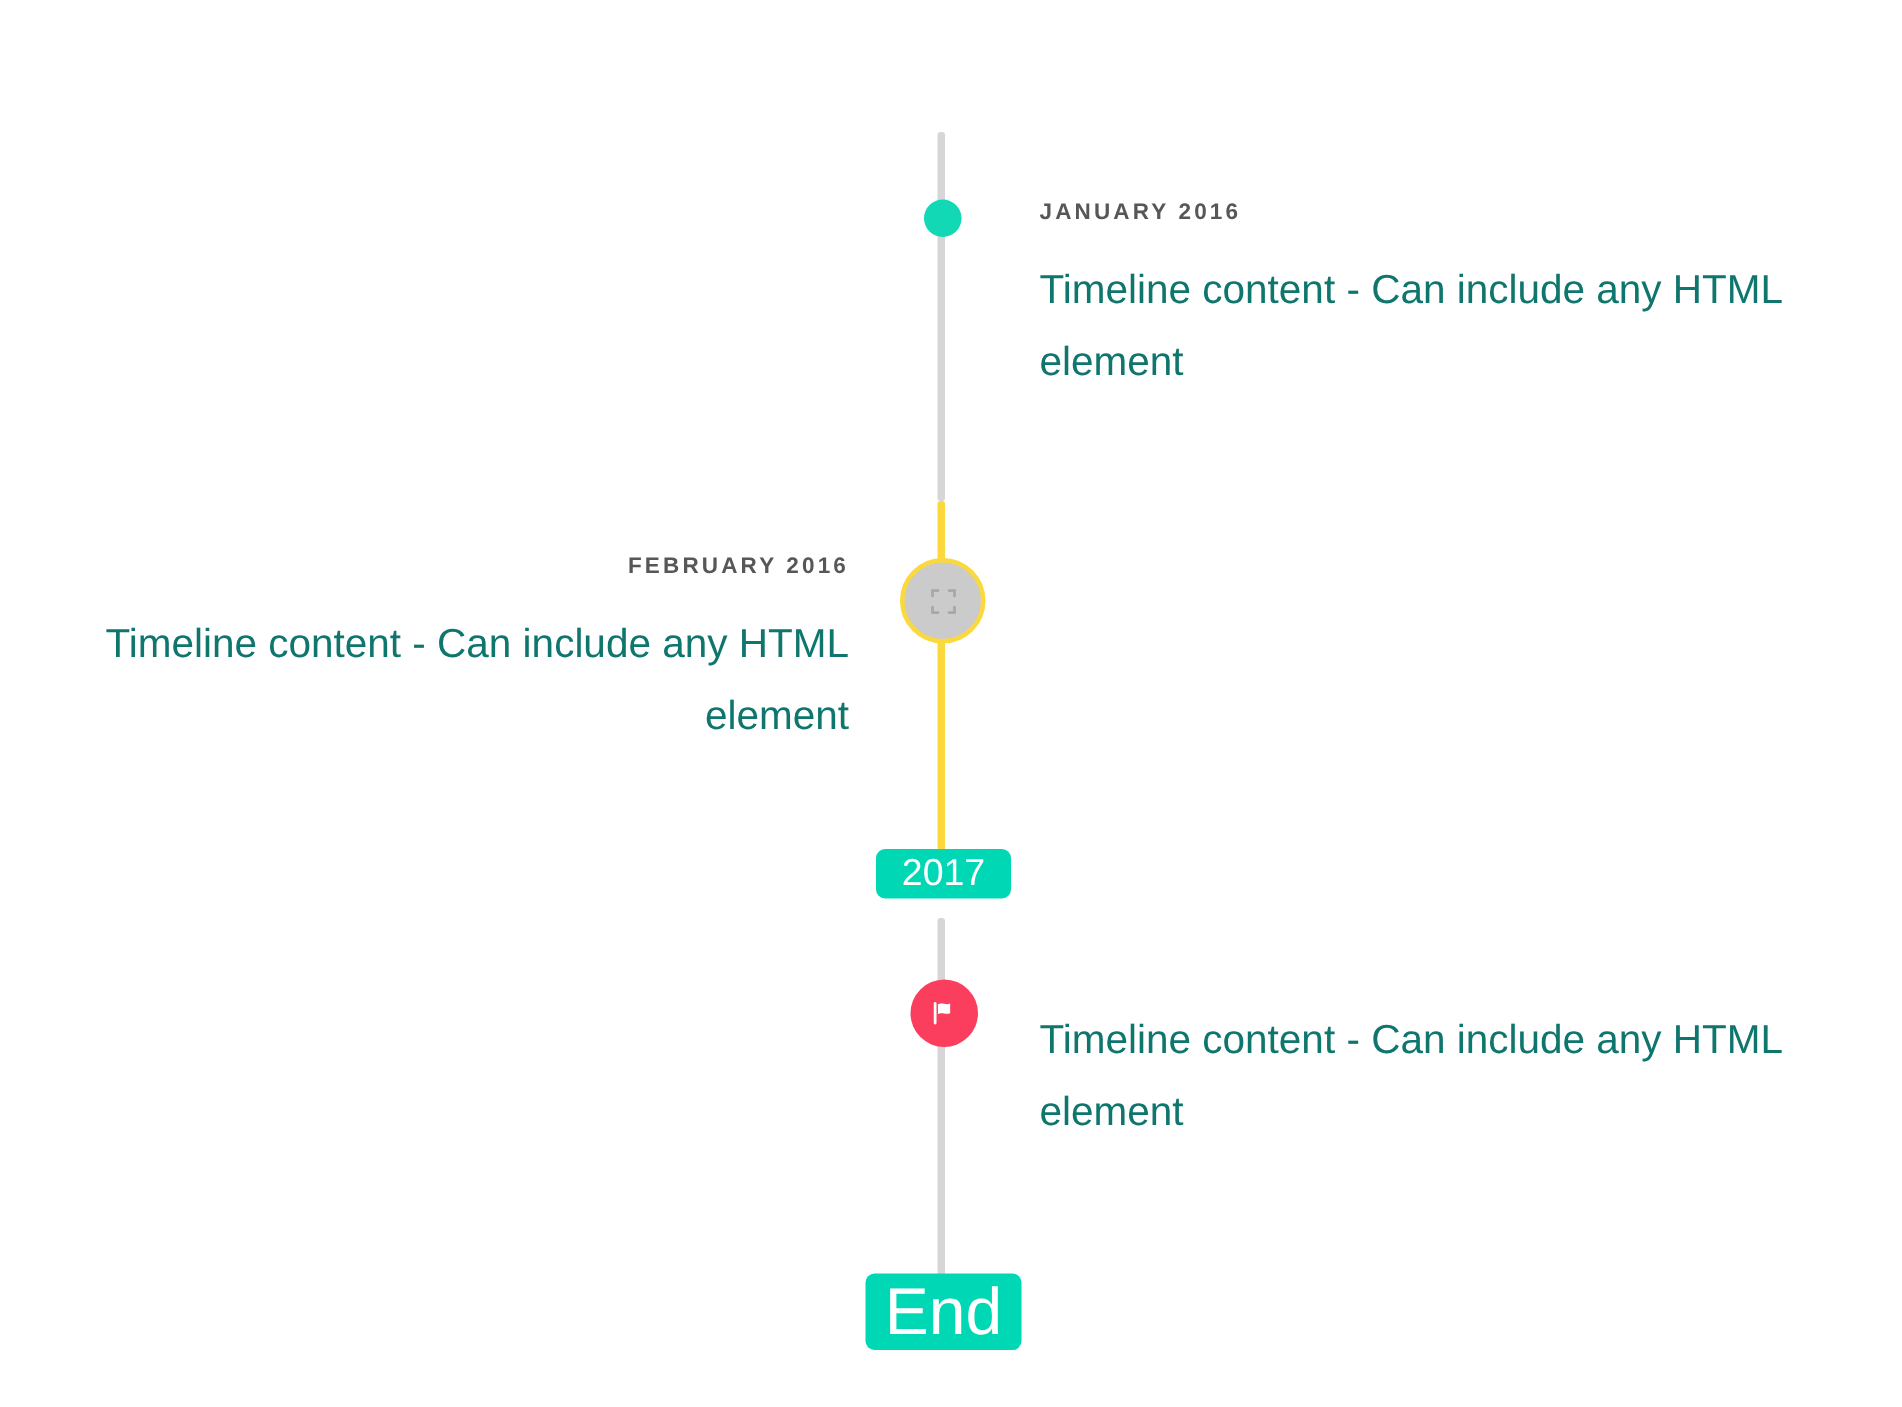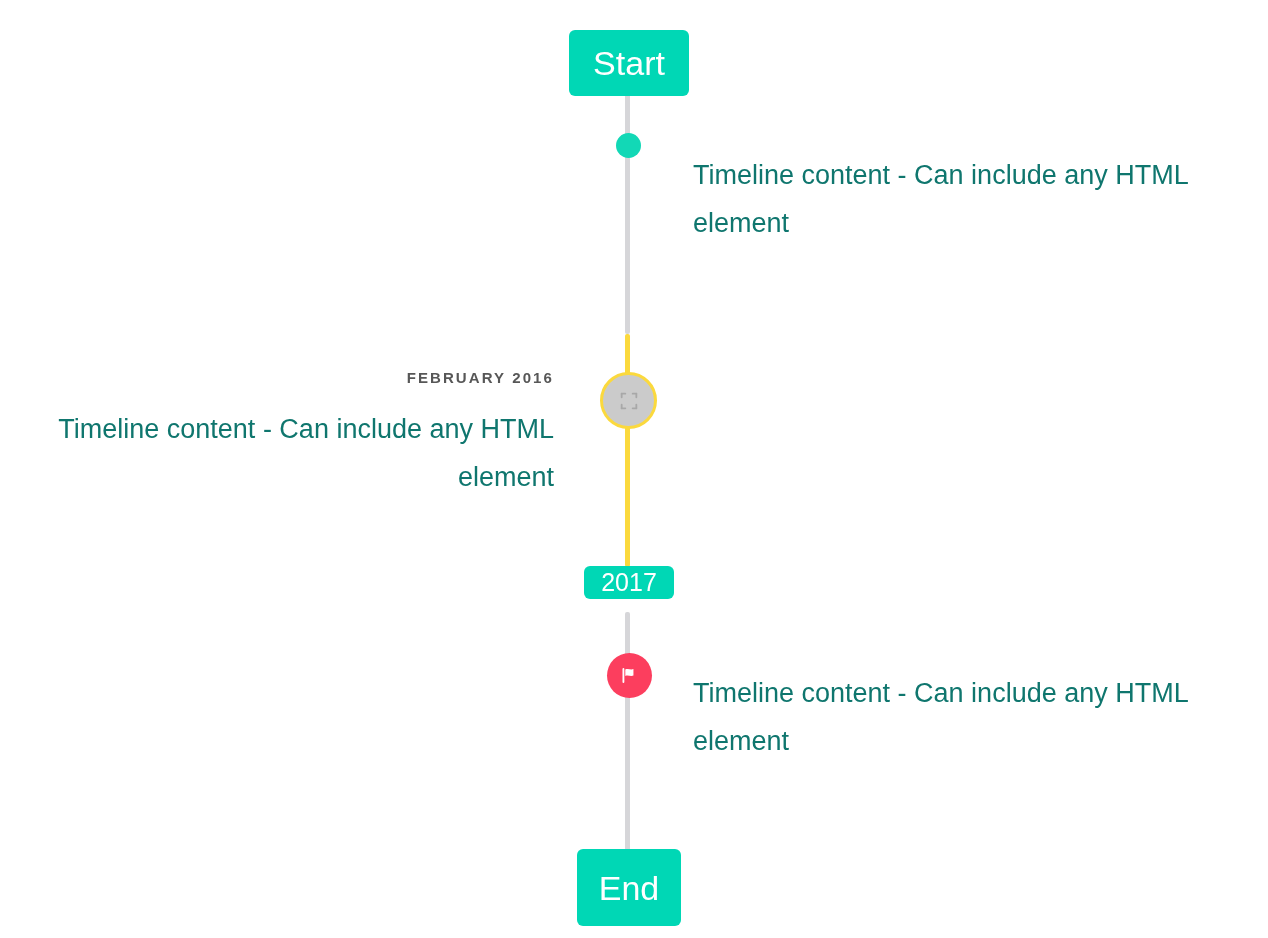--- a/index.html
+++ b/index.html
@@ -49,22 +49,22 @@
     width: 120px; height: 66px;
     font-size: 34px;
   }
   .badge-year {
     left: 584px; top: 566px;
     width: 90px; height: 33px;
     font-size: 25px;
   }
   .badge-end {
     left: 577px; top: 849px;
-    width: 104px; height: 77px;
-    font-size: 34px;
+    width: 104px; height: 51px;
+    font-size: 44px;
   }
 
   
   .marker {
     position: absolute;
     border-radius: 50%;
     z-index: 6;
     display: flex;
     align-items: center;
     justify-content: center;
@@ -90,21 +90,21 @@
   .broken-img-glyph {
     width: 22px; height: 22px;
     opacity: 0.55;
   }
   .broken-img-glyph svg { display: block; }
 
   
   .entry { position: absolute; }
 
   .entry-right { left: 693px; width: 540px; text-align: left; }
-  .entry-left  { left: 14px;  width: 540px; text-align: right; }
+  .entry-left  { left: 26px;  width: 540px; text-align: right; }
 
   .entry-label {
     font-size: 15px;
     font-weight: bold;
     letter-spacing: 2.1px;
     color: #575757;
     text-transform: uppercase;
     line-height: 1.2;
   }
   .entry-body {
@@ -123,27 +123,27 @@
 <body>
 
 <div class="timeline-root">
 
   <div class="rail rail-grey-top"></div>
 
   <div class="rail rail-yellow"></div>
 
   <div class="rail rail-grey-mid"></div>
 
-  <div class="badge badge-start">Start</div>
 
   <div class="marker marker-dot">
     <span></span>
   </div>
 
   <div class="entry entry-right entry-jan">
+    <div class="entry-label">JANUARY 2016</div>
     <div class="entry-body">Timeline content - Can include any HTML element</div>
   </div>
 
   <div class="marker marker-circle-img">
     <span class="broken-img-glyph">
       <svg viewBox="0 0 24 24" width="22" height="22" fill="none" stroke="#8c8c8c" stroke-width="2" stroke-linecap="round">
         <path d="M4 4 h4"></path>
         <path d="M4 4 v4"></path>
         <path d="M20 4 h-4"></path>
         <path d="M20 4 v4"></path>

